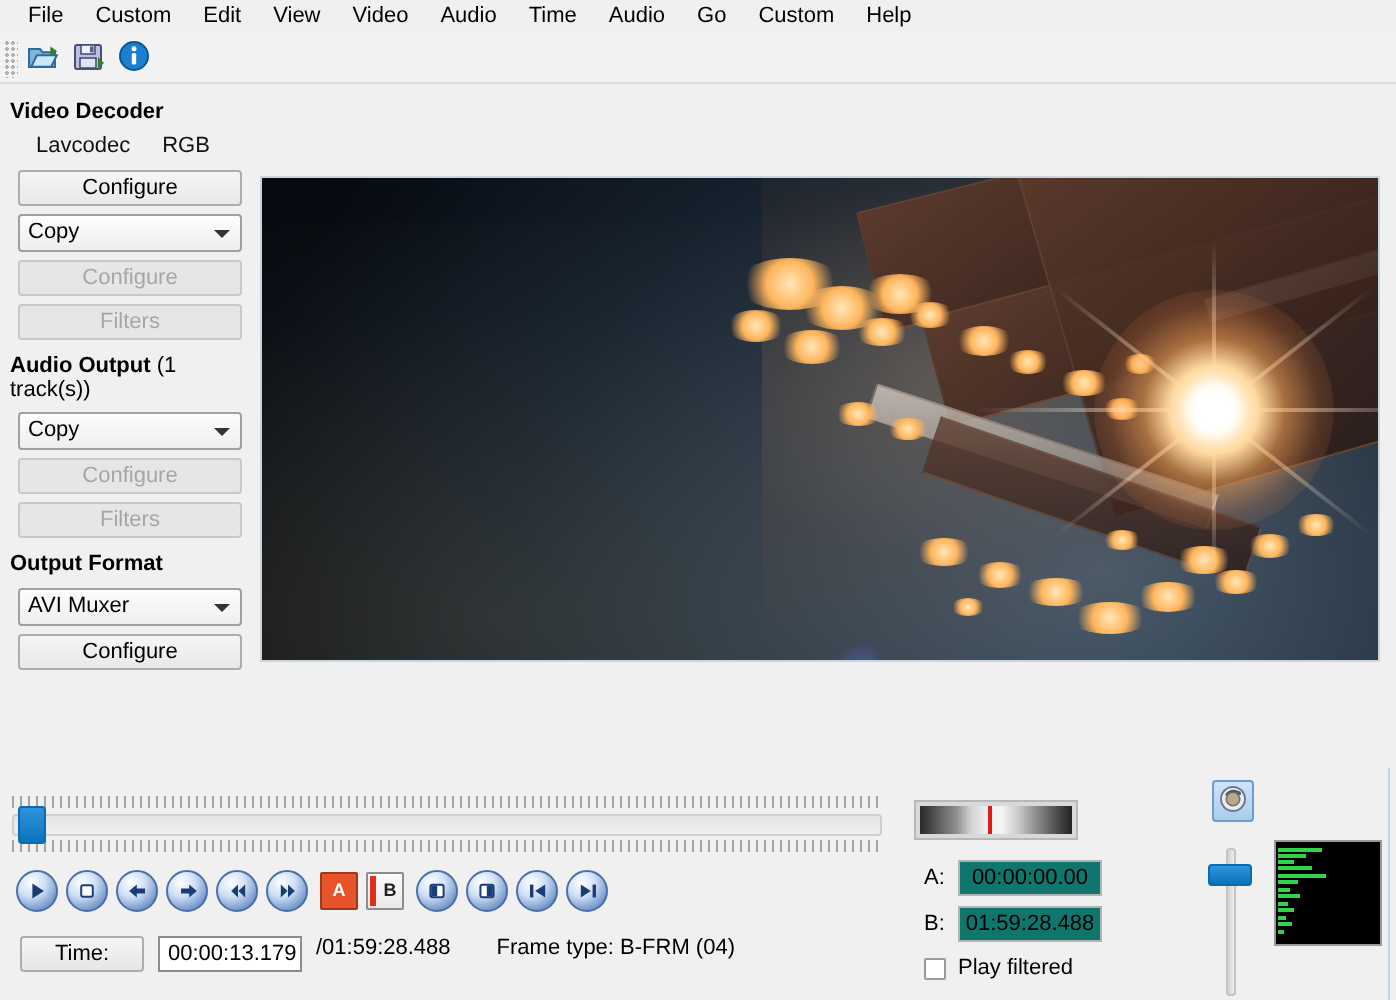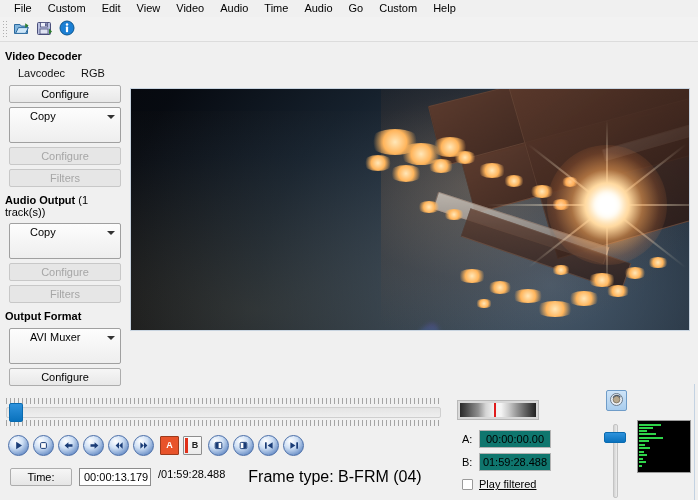--- a/index.html
+++ b/index.html
@@ -63,24 +63,24 @@
     border: 1px solid #adadad; border-radius: 2px;
     font-family: "Liberation Sans", sans-serif;
     font-size: 11px; color: #000; text-align: center; line-height: 16px;
     cursor: pointer; padding: 0;
   }
   .btn.disabled {
     color: #a6a6a6; background: #e6e6e6; border-color: #c8c8c8;
     cursor: default;
   }
   .combo {
-    position: relative; width: 112px; height: 36px; margin: 0 auto 4px auto;
+    position: relative; width: 112px; height: 19px; margin: 0 auto 4px auto;
     background: linear-gradient(#fdfdfd, #eeeeee);
     border: 1px solid #a0a0a0; border-radius: 2px;
-    font-size: 11px; line-height: 17px; padding-left: 20px;
+    font-size: 11px; line-height: 17px; padding-left: 4px;
     cursor: pointer; color: #000;
   }
   .combo .arrow {
     position: absolute; right: 5px; top: 7px;
     width: 0; height: 0;
     border-left: 4px solid transparent;
     border-right: 4px solid transparent;
     border-top: 4px solid #333;
   }
   .shift-row {
@@ -279,33 +279,33 @@
     width: 62px; height: 18px;
     background: linear-gradient(#f6f6f6, #e6e6e6);
     border: 1px solid #adadad; border-radius: 2px;
     font-size: 11px; text-align: center; line-height: 16px; cursor: pointer;
   }
   .txtfield {
     height: 18px; background: #fff; border: 1px solid #8c8c8c;
     font-size: 11px; line-height: 16px; padding: 0 4px; color: #000;
   }
   #total { font-size: 11px; color: #000; }
-  #frametype { font-size: 16px; color: #000; margin-left: 16px; }
+  #frametype { font-size: 11px; color: #000; margin-left: 16px; }
 
   
   #abpanel { position: absolute; left: 462px; top: 430px; }
   .ab-row { display: flex; align-items: center; gap: 7px; margin-bottom: 5px; }
   .ab-row .k { width: 10px; font-size: 11px; }
   .ab-val {
     width: 72px; height: 18px; background: #0f766e;
     border: 1px solid #b3b3b3; font-size: 11px; line-height: 16px;
     text-align: center; color: #000;
   }
   #pf-row { display: flex; align-items: center; gap: 6px; margin-top: 7px; }
-  #pf-row .lbl { font-size: 11px; text-decoration: underline; }
+  #pf-row .lbl { font-size: 11px; }
 
   
   #loop-btn {
     position: absolute; left: 606px; top: 390px; width: 21px; height: 21px;
     background: linear-gradient(#cfe4f7, #a9cdee);
     border: 1px solid #6f9cc8; border-radius: 2px;
     display: flex; align-items: center; justify-content: center; cursor: pointer;
   }
   #vol-wrap {
     position: absolute; left: 604px; top: 424px; width: 22px; height: 74px;

